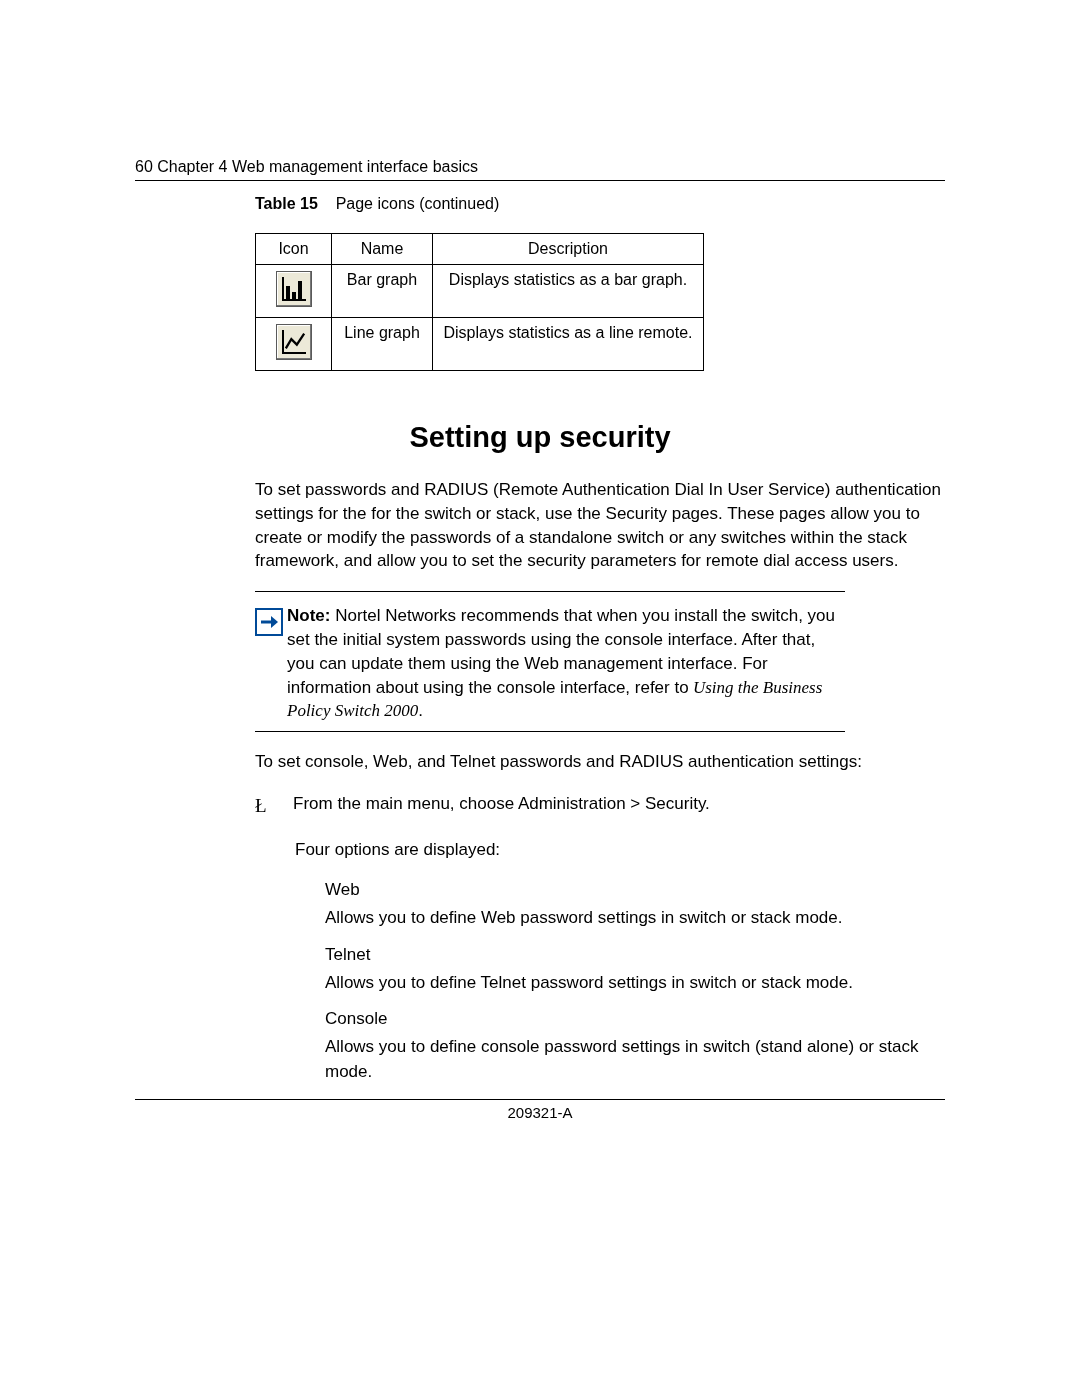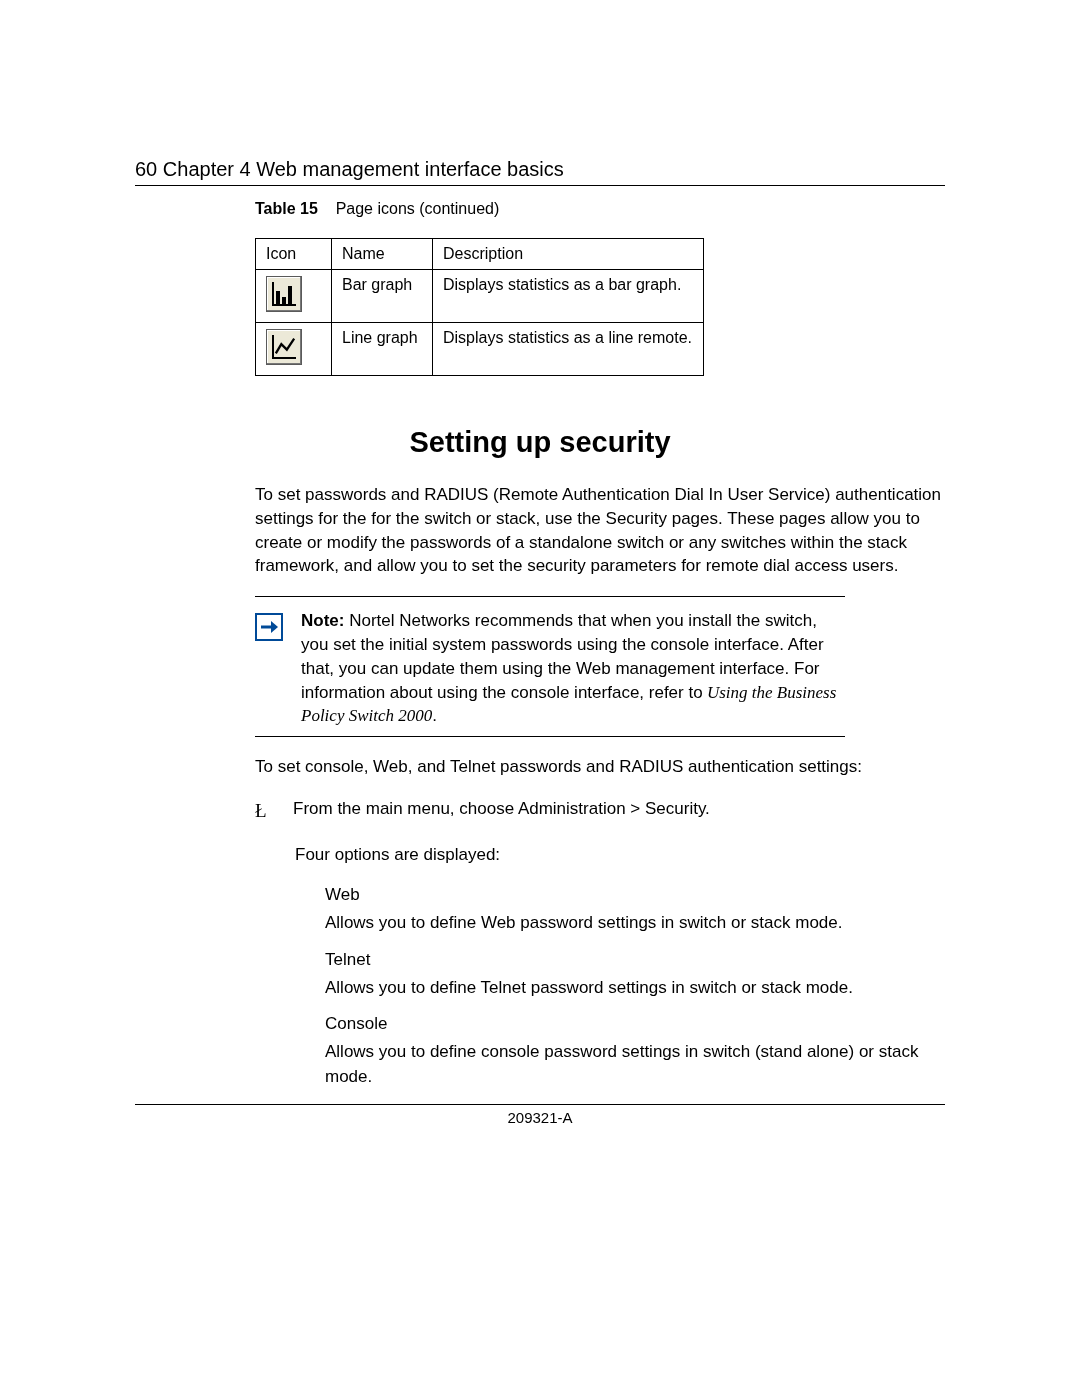--- a/index.html
+++ b/index.html
@@ -10,42 +10,42 @@
     background: #fff;
   }
   .page {
     width: 1080px;
     height: 1397px;
     box-sizing: border-box;
     padding: 158px 135px 0 135px;
     position: relative;
   }
   .running-head {
-    font-size: 20px;
+    font-size: 16px;
     margin-bottom: 4px;
   }
   .head-rule {
     border: none;
     border-top: 1.5px solid #000;
     margin: 0 0 14px 0;
   }
   .table-caption {
     font-size: 16px;
     margin-left: 120px;
     margin-bottom: 20px;
   }
   .icon-table {
     margin-left: 120px;
     border-collapse: collapse;
     font-size: 16px;
   }
   .icon-table th, .icon-table td {
     border: 1px solid #000;
     padding: 6px 10px;
-    text-align: left;
+    text-align: center;
     vertical-align: top;
     font-weight: normal;
   }
   .icon-table th:nth-child(1), .icon-table td:nth-child(1) { width: 55px; }
   .icon-table th:nth-child(2), .icon-table td:nth-child(2) { width: 80px; }
   .icon-table th:nth-child(3), .icon-table td:nth-child(3) { width: 250px; }
   .icon-cell { text-align: center; padding: 4px; }
   .icon-box {
     display: inline-block;
     width: 34px;
@@ -94,21 +94,21 @@
     border-top: 1px solid #000;
     margin: 0 0 10px 0;
     margin-left: 0;
   }
   .note-block {
     margin-left: 120px;
     margin-right: 100px;
   }
   .note-flex {
     display: flex;
-    gap: 18px;
+    gap: 4px;
     padding: 2px 0 8px 0;
   }
   .arrow-icon {
     flex: none;
     width: 28px;
     height: 28px;
     border: 2px solid #004a98;
     box-sizing: border-box;
     display: flex;
     align-items: center;

